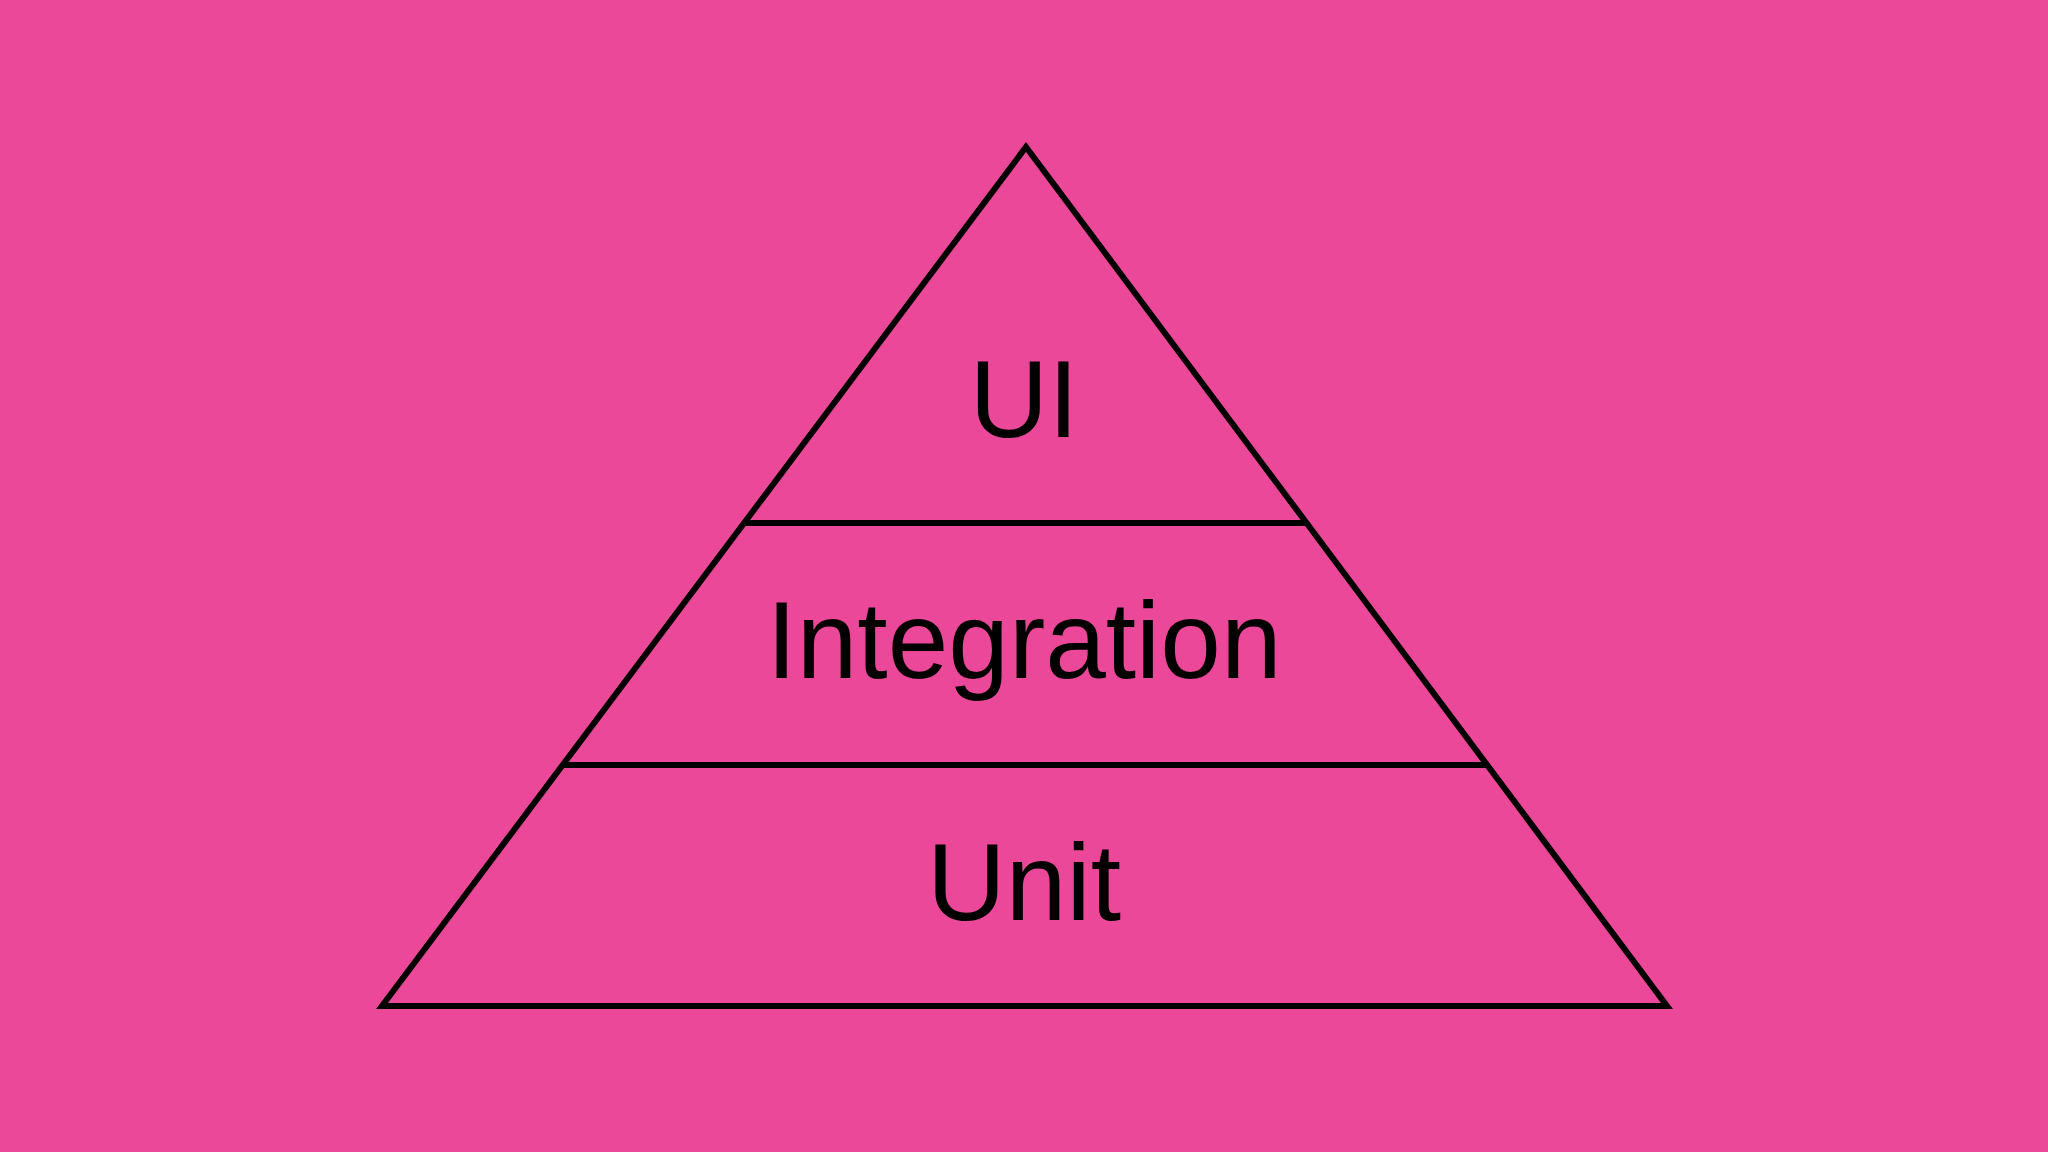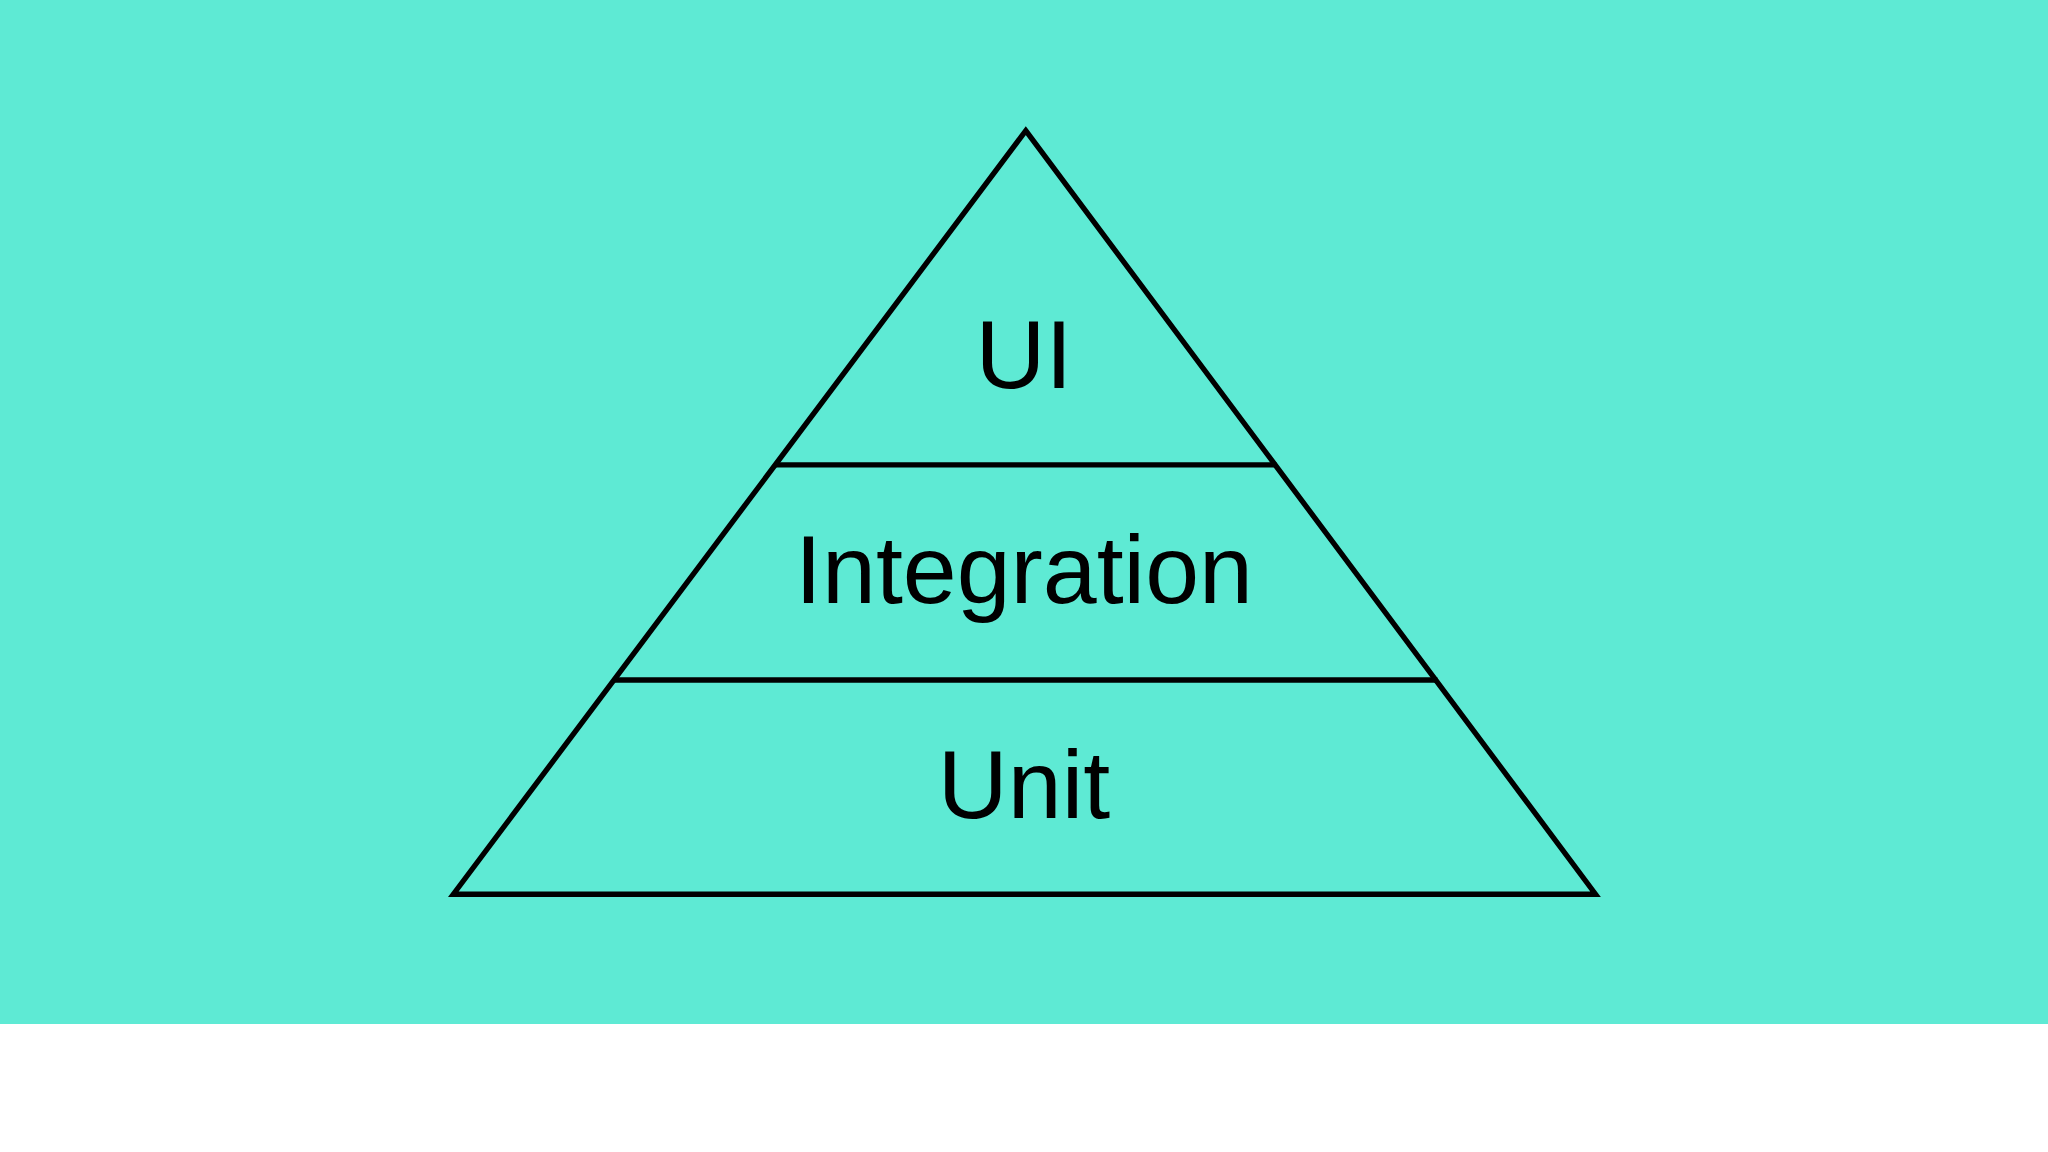--- a/index.html
+++ b/index.html
@@ -3,22 +3,22 @@
 <meta charset="utf-8">
 <style>
   html, body {
     margin: 0;
     padding: 0;
     background: #ffffff;
   }
   .stage {
     position: relative;
     width: 2048px;
-    height: 1024px;
-    background: #5eead4;
+    height: 1152px;
+    background: #ec4899;
     overflow: hidden;
   }
   .stage svg {
     position: absolute;
     left: 0;
     top: 0;
     width: 100%;
     height: 100%;
     display: block;
   }

